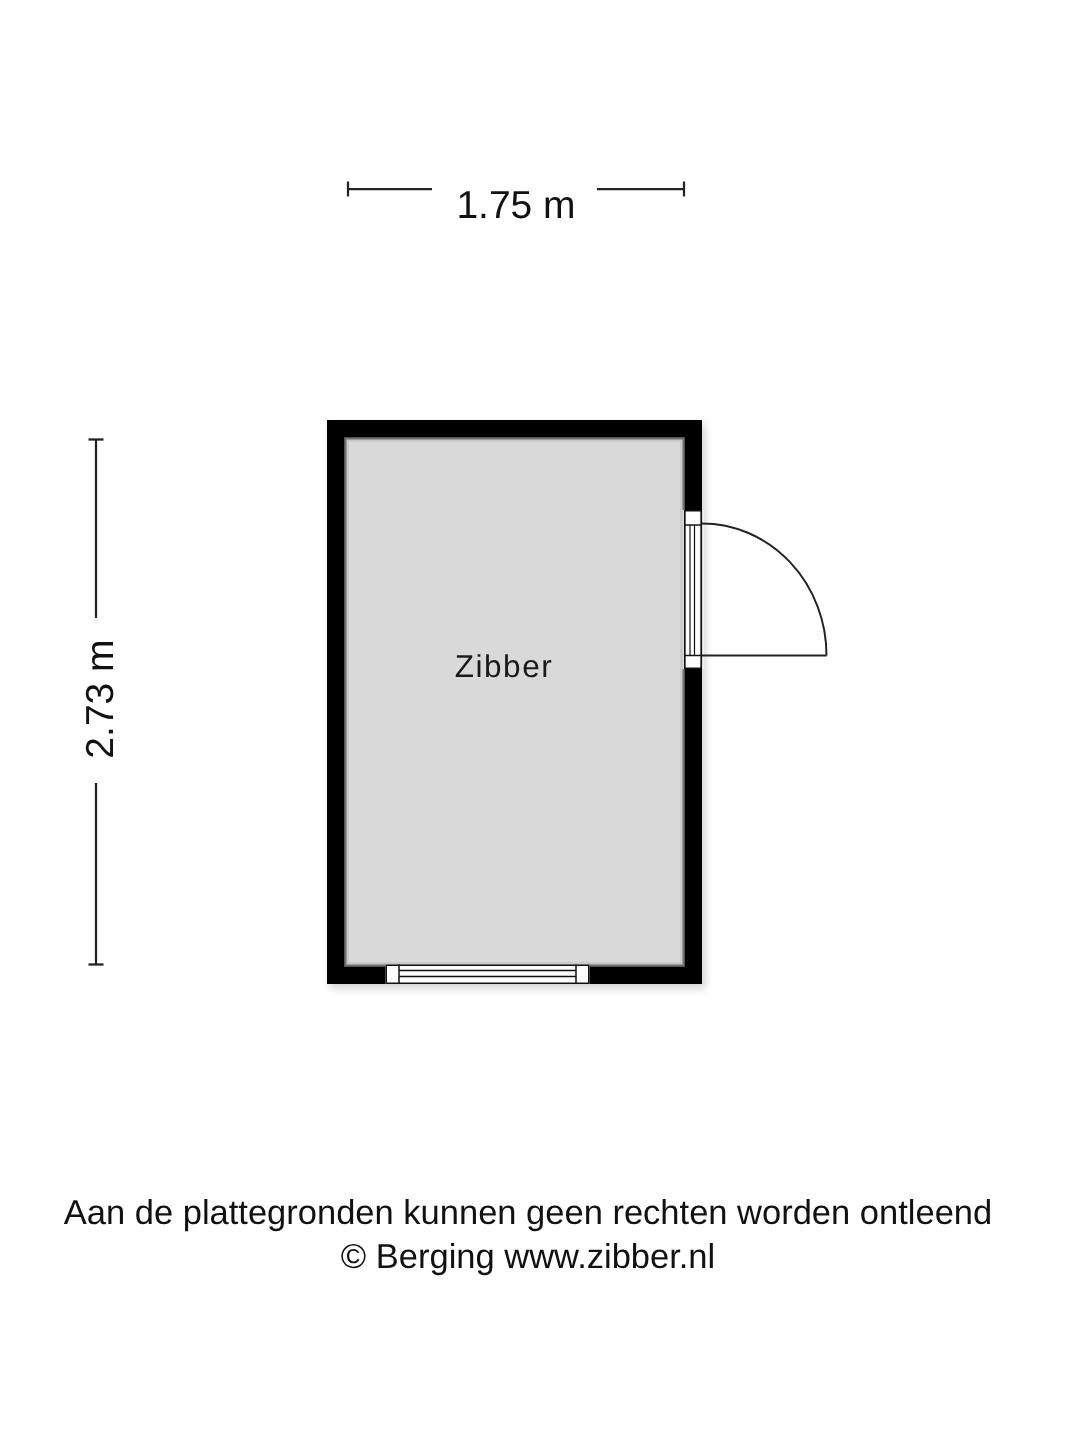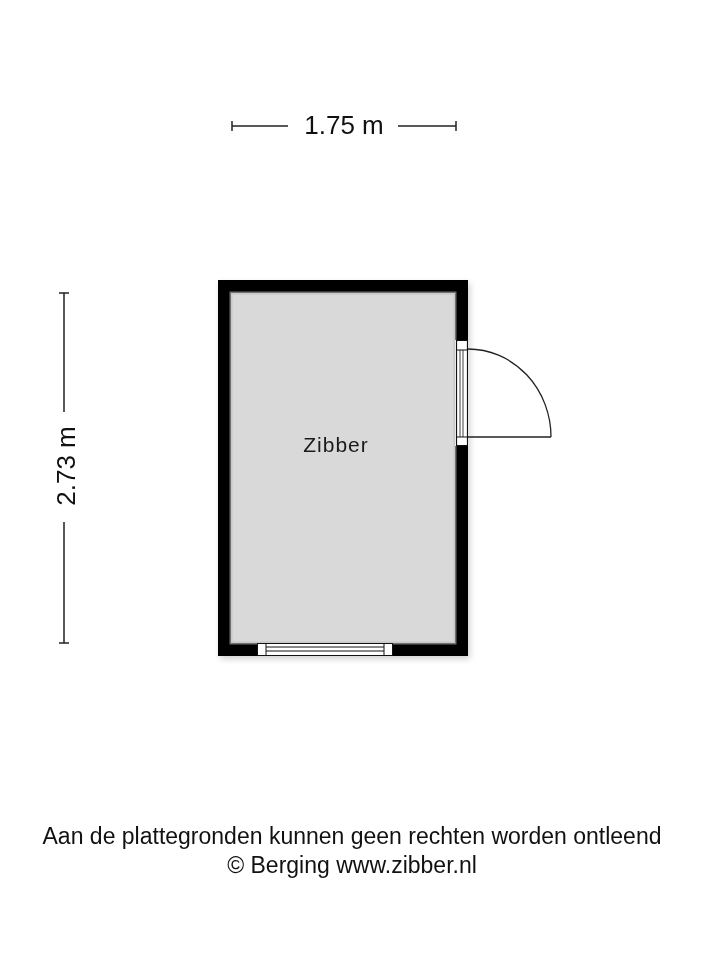--- a/index.html
+++ b/index.html
@@ -1,21 +1,21 @@
 <!DOCTYPE html>
 <html><head>
 <meta charset="utf-8">
 <style>
   html, body { margin:0; padding:0; background:#ffffff; }
   body { width:720px; height:960px; position:relative; overflow:hidden; font-family:"Liberation Sans", sans-serif; color:#111; }
   .abs { position:absolute; }
-  .dim-h-label { position:absolute; top:109px; left:0; width:690px; text-align:center; font-size:26px; line-height:32px; padding-left:0; }
+  .dim-h-label { position:absolute; top:120px; left:0; width:690px; text-align:center; font-size:26px; line-height:32px; padding-left:0; }
   .dim-v-label { position:absolute; left:66px; top:466px; transform:translate(-50%,-50%) rotate(-90deg); font-size:26px; white-space:nowrap; line-height:32px; }
   .room-label { position:absolute; left:226px; width:220px; top:433px; text-align:center; font-size:21px; letter-spacing:1px; color:#1a1a1a; }
-  .footer { position:absolute; left:0; width:704px; text-align:center; font-size:23px; color:#111; line-height:30px;margin-top:28px; }
+  .footer { position:absolute; left:0; width:704px; text-align:center; font-size:23px; color:#111; line-height:30px; }
 </style>
 </head>
 <body>
 
 <svg class="abs" style="left:0;top:0" width="720" height="960" viewBox="0 0 720 960">
   <defs>
     <filter id="sh" x="-10%" y="-10%" width="120%" height="120%">
       <feGaussianBlur stdDeviation="3"></feGaussianBlur>
     </filter>
   </defs>

